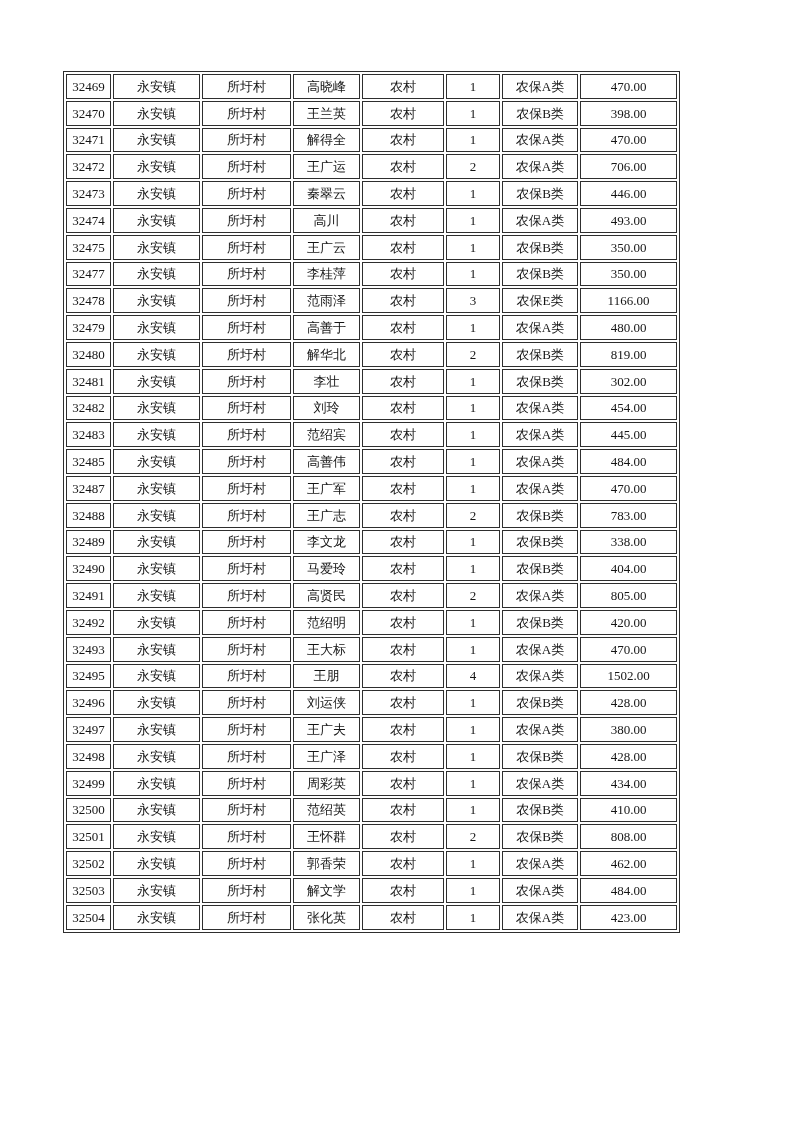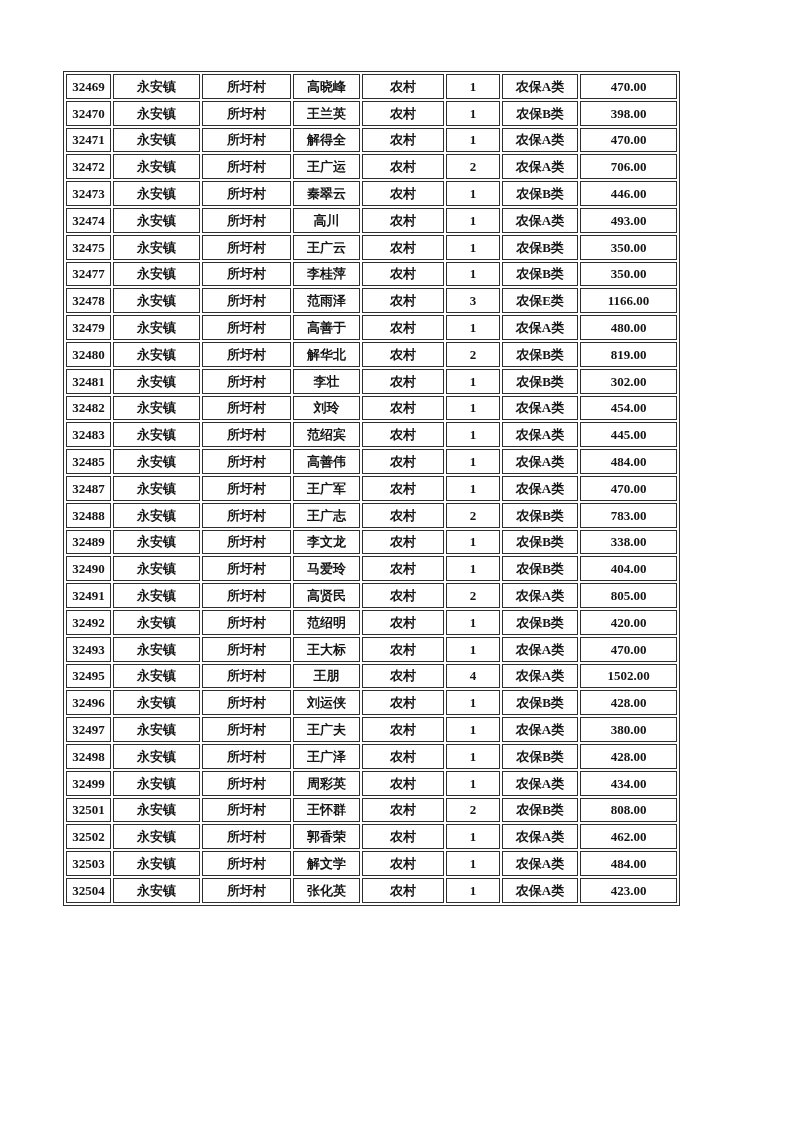--- a/index.html
+++ b/index.html
@@ -25,21 +25,20 @@
   table.grid {
     position: absolute;
     left: 63px;
     top: 71px;
     width: 617px;
     table-layout: fixed;
     border-collapse: separate;
     border-spacing: 2px;
     border: 1px solid #2e2e2e;
     background: #ffffff;
-    font-weight: bold;
   }
   table.grid td {
     box-sizing: border-box;
     border: 1px solid #2e2e2e;
     height: 24.8px;
     padding: 0 2px;
     text-align: center;
     vertical-align: middle;
     font-size: 13px;
     line-height: 1;
@@ -329,20 +328,30 @@
           <td>32499</td>
           <td>永安镇</td>
           <td>所圩村</td>
           <td>周彩英</td>
           <td>农村</td>
           <td>1</td>
           <td>农保A类</td>
           <td>434.00</td>
         </tr>
         <tr>
+          <td>32500</td>
+          <td>永安镇</td>
+          <td>所圩村</td>
+          <td>范绍英</td>
+          <td>农村</td>
+          <td>1</td>
+          <td>农保B类</td>
+          <td>410.00</td>
+        </tr>
+        <tr>
           <td>32501</td>
           <td>永安镇</td>
           <td>所圩村</td>
           <td>王怀群</td>
           <td>农村</td>
           <td>2</td>
           <td>农保B类</td>
           <td>808.00</td>
         </tr>
         <tr>

